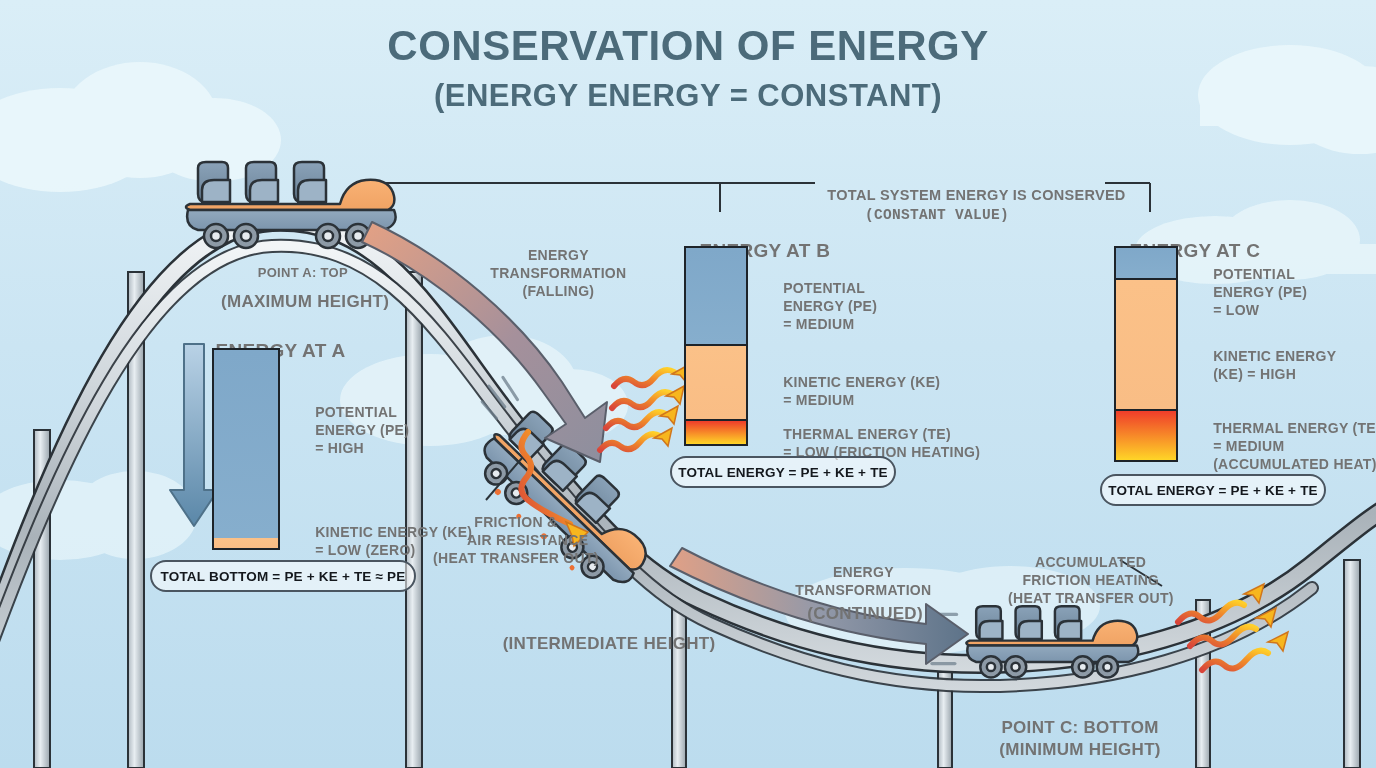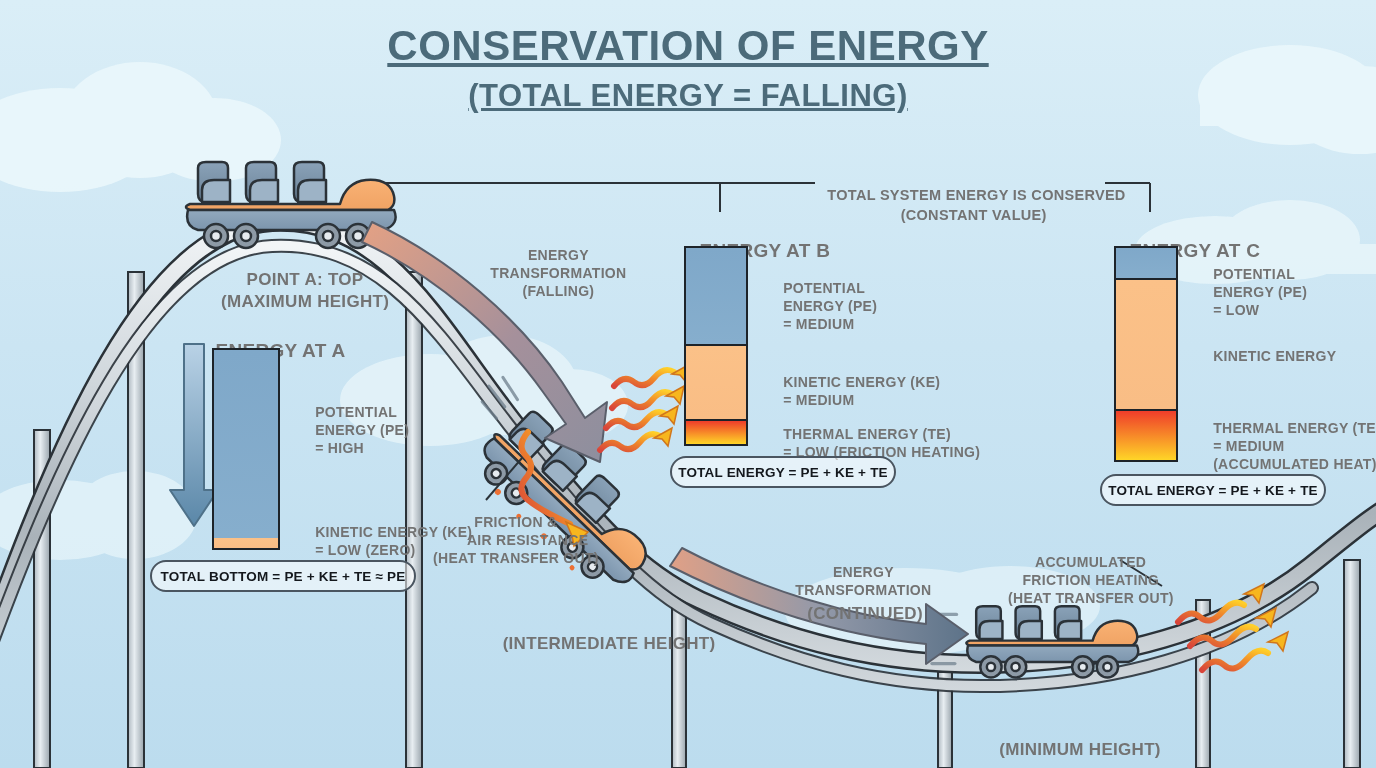--- a/index.html
+++ b/index.html
@@ -9,21 +9,21 @@
     background:#cfe6f2;
   }
   #stage{position:relative;width:1376px;height:768px;overflow:hidden;}
   #bg{position:absolute;inset:0;}
   #art{position:absolute;inset:0;}
 
   .lbl{position:absolute;color:#737373;text-transform:uppercase;letter-spacing:.3px;
        font-weight:700;line-height:1.16;text-align:center;white-space:pre;}
   .lbl.left{text-align:left;}
   .title{position:absolute;left:0;width:1376px;text-align:center;color:#4c6b7a;
-         font-weight:700;letter-spacing:.5px;text-decoration:underline;}
+         font-weight:700;letter-spacing:.5px;}
 
   .panel{position:absolute;}
   .bar{position:absolute;border:2px solid #1d2329;box-sizing:border-box;overflow:hidden;}
   .seg{width:100%;box-sizing:border-box;}
   .seg.pe{background:linear-gradient(180deg,#7fa8c9,#86aecd);}
   .seg.ke{background:linear-gradient(180deg,#fbc188,#f9bd85);}
   .seg.te{background:linear-gradient(180deg,#ef3d2a,#ffd527);}
   .seg.div{border-top:2px solid #1d2329;}
 
   .eqbox{position:absolute;border:2px solid #4a5560;border-radius:16px;
@@ -294,41 +294,44 @@
 
     <g>
       <path d="M186 344 h20 v146 h14 l-24 36 l-24 -36 h14 v-146 z" transform="translate(-2,0)" fill="url(#peArrow)" stroke="#4e7189" stroke-width="2" stroke-linejoin="round"></path>
     </g>
   </svg>
 
   <div class="title" style="top:22px;font-size:42px;">
     <span>CONSERVATION OF ENERGY</span>
   </div>
   <div class="title" style="top:78px;font-size:31px;">
-    <span>(TOTAL ENERGY = FALLING)</span>
+    <span>(ENERGY ENERGY = CONSTANT)</span>
   </div>
 
   <div class="lbl" style="left:810px;top:170px;width:310px;font-size:14.5px;">
     <span>TOTAL SYSTEM ENERGY IS CONSERVED</span>
   </div>
-  <div class="lbl" style="left:810px;top:190px;width:310px;font-size:14.5px;">
+  <div class="lbl" style="left:764px;top:190px;width:310px;font-size:14.5px;font-family:Liberation Mono, monospace;">
     <span>(CONSTANT VALUE)</span>
   </div>
 
-  <div class="lbl" style="left:150px;top:250px;width:290px;font-size:17px;text-align:center;">
+  <div class="lbl" style="left:150px;top:250px;width:290px;font-size:13px;text-align:center;">
     <span>POINT A: TOP</span>
   </div>
   <div class="lbl" style="left:150px;top:272px;width:290px;font-size:17px;">
     <span>(MAXIMUM HEIGHT)</span>
   </div>
 
   <div class="lbl" style="left:420px;top:614px;width:270px;font-size:17px;margin-left:44px;">
     <span>(INTERMEDIATE HEIGHT)</span>
   </div>
 
+  <div class="lbl" style="left:940px;top:698px;width:260px;font-size:17px;">
+    <span>POINT C: BOTTOM</span>
+  </div>
   <div class="lbl" style="left:940px;top:720px;width:260px;font-size:17px;">
     <span>(MINIMUM HEIGHT)</span>
   </div>
 
   <div class="lbl" style="left:460px;top:231px;width:180px;font-size:14px;">
     <span>ENERGY</span>
   </div>
   <div class="lbl" style="left:460px;top:249px;width:180px;font-size:14px;">
     <span>TRANSFORMATION</span>
   </div>
@@ -443,20 +446,23 @@
     </div>
     <div class="lbl left" style="left:98px;top:50px;font-size:14px;">
       <span>ENERGY (PE)</span>
     </div>
     <div class="lbl left" style="left:98px;top:68px;font-size:14px;">
       <span>= LOW</span>
     </div>
     <div class="lbl left" style="left:98px;top:114px;font-size:14px;">
       <span>KINETIC ENERGY</span>
     </div>
+    <div class="lbl left" style="left:98px;top:132px;font-size:14px;">
+      <span>(KE) = HIGH</span>
+    </div>
     <div class="lbl left" style="left:98px;top:186px;font-size:14px;">
       <span>THERMAL ENERGY (TE)</span>
     </div>
     <div class="lbl left" style="left:98px;top:204px;font-size:14px;">
       <span>= MEDIUM</span>
     </div>
     <div class="lbl left" style="left:98px;top:222px;font-size:14px;">
       <span>(ACCUMULATED HEAT)</span>
     </div>
     <div class="eqbox" style="left:10px;top:256px;width:222px;height:28px;font-size:13.5px;">

